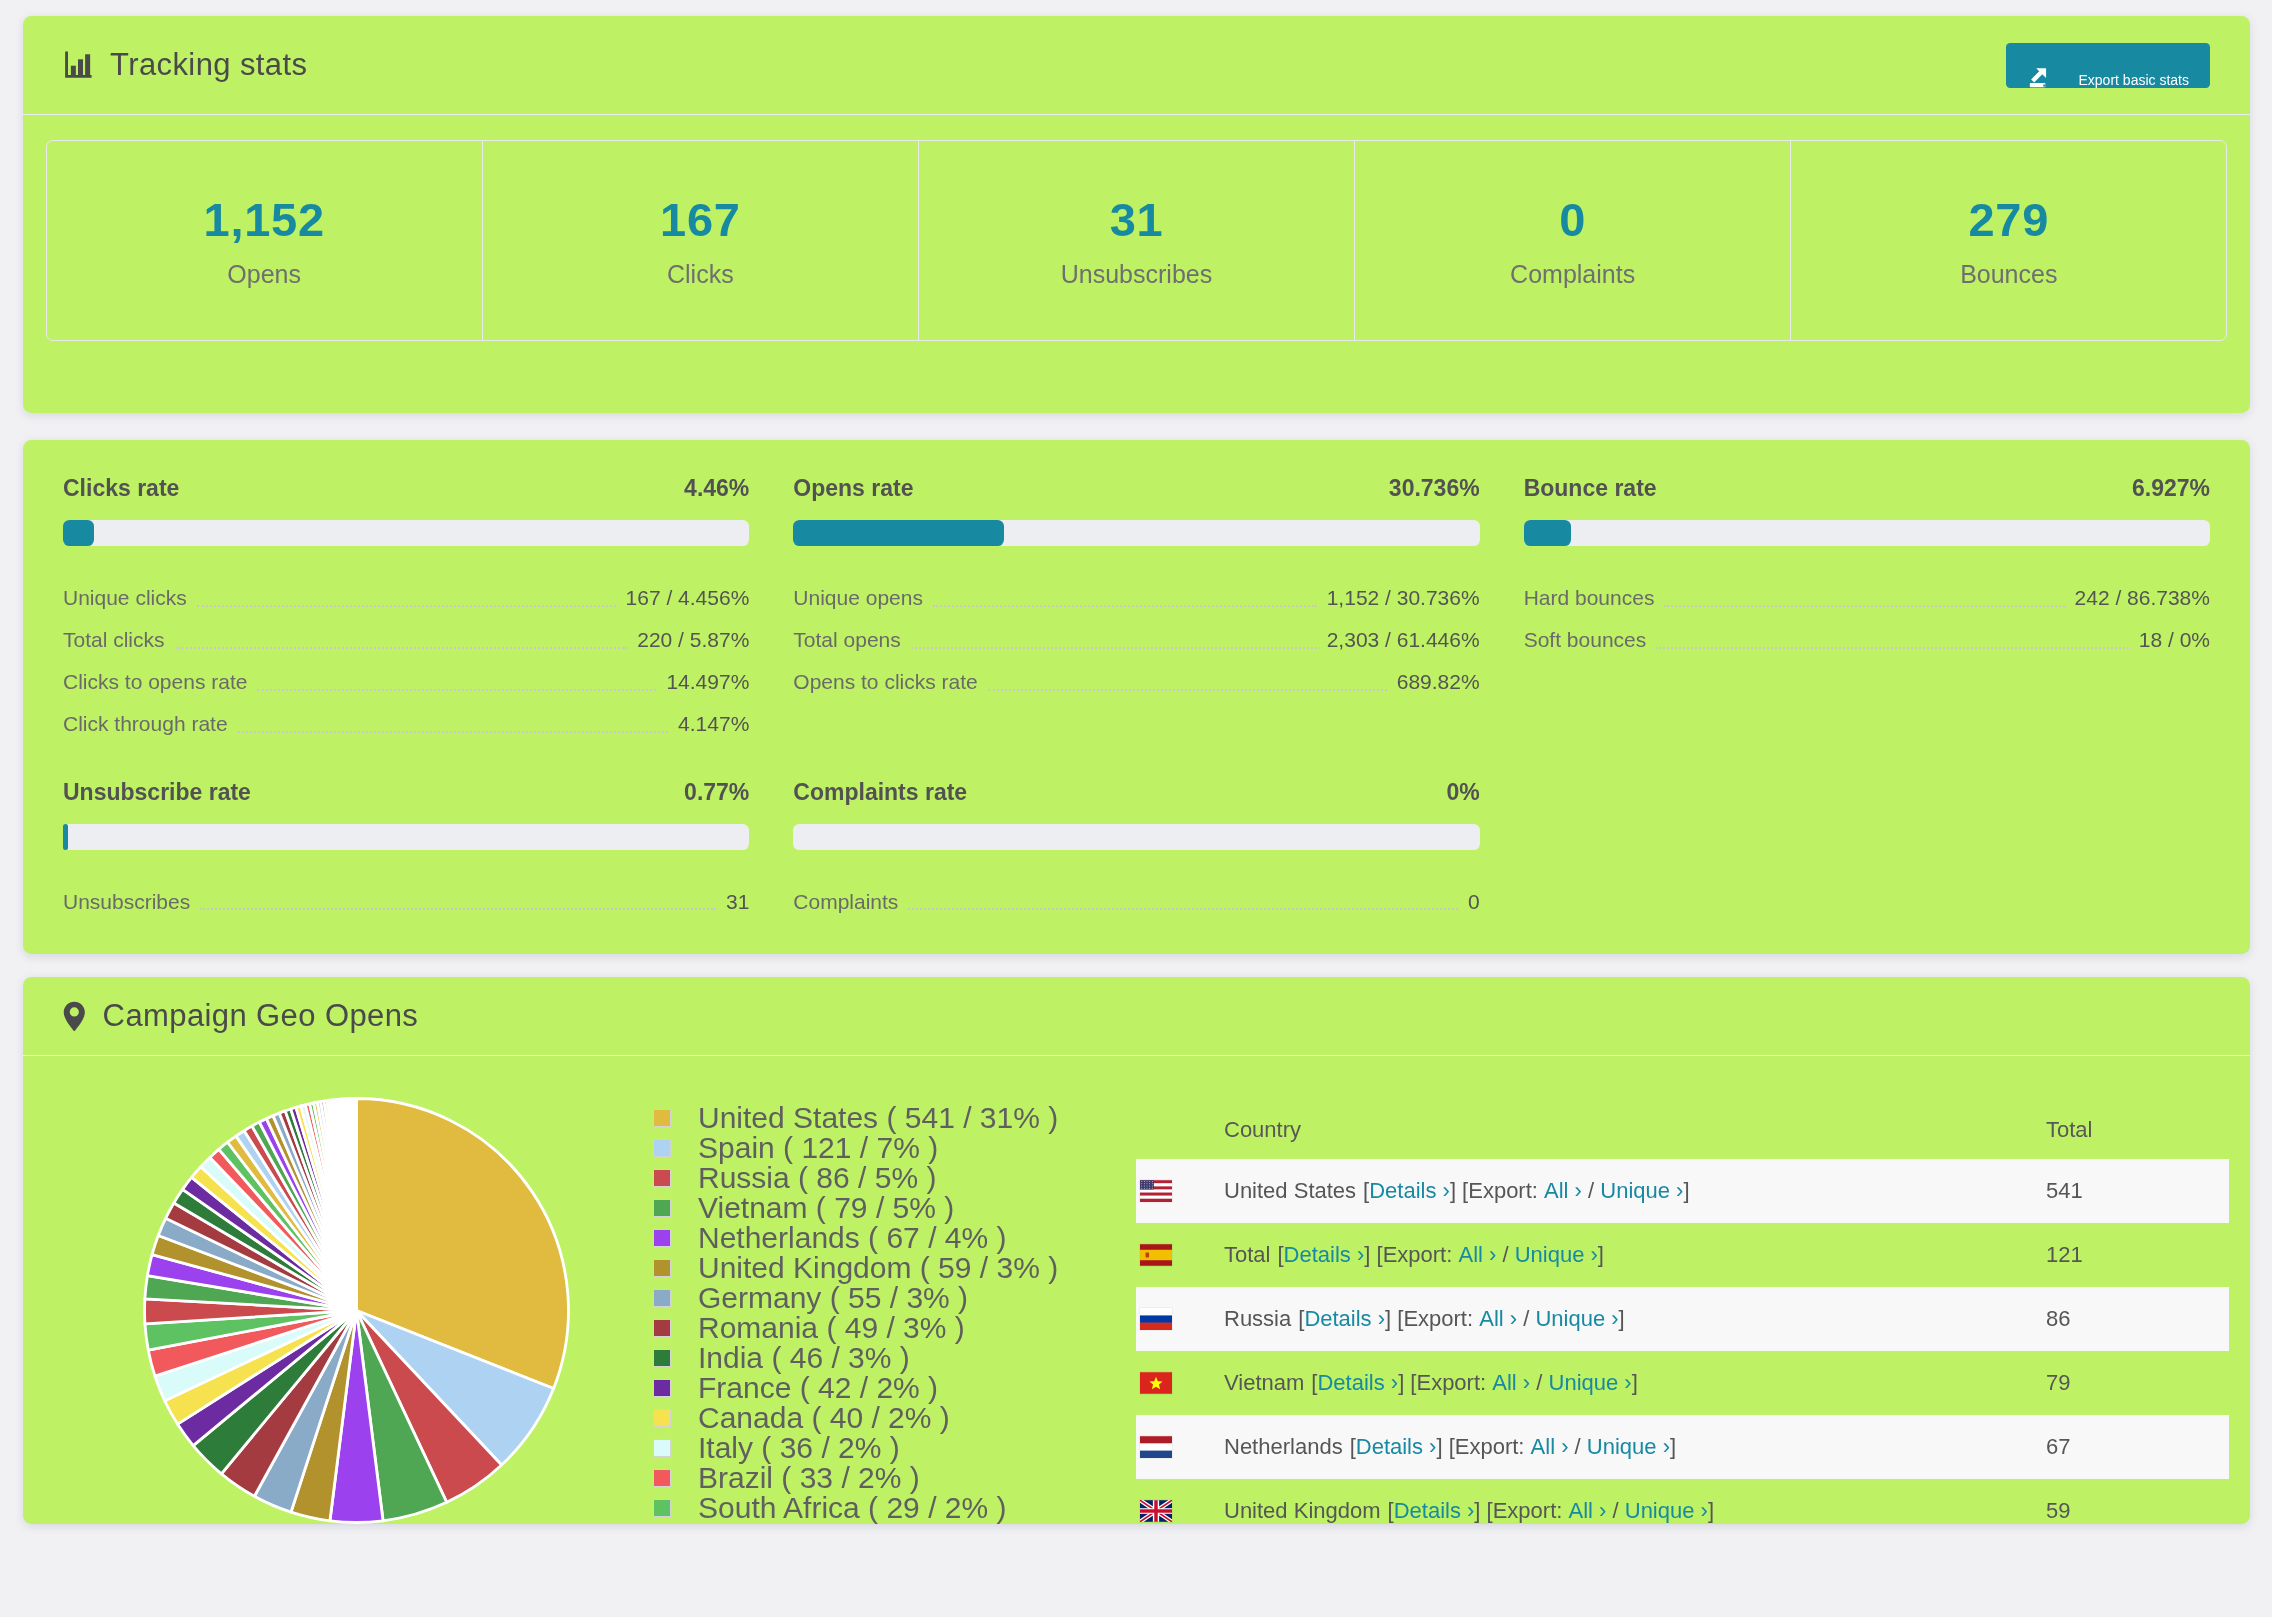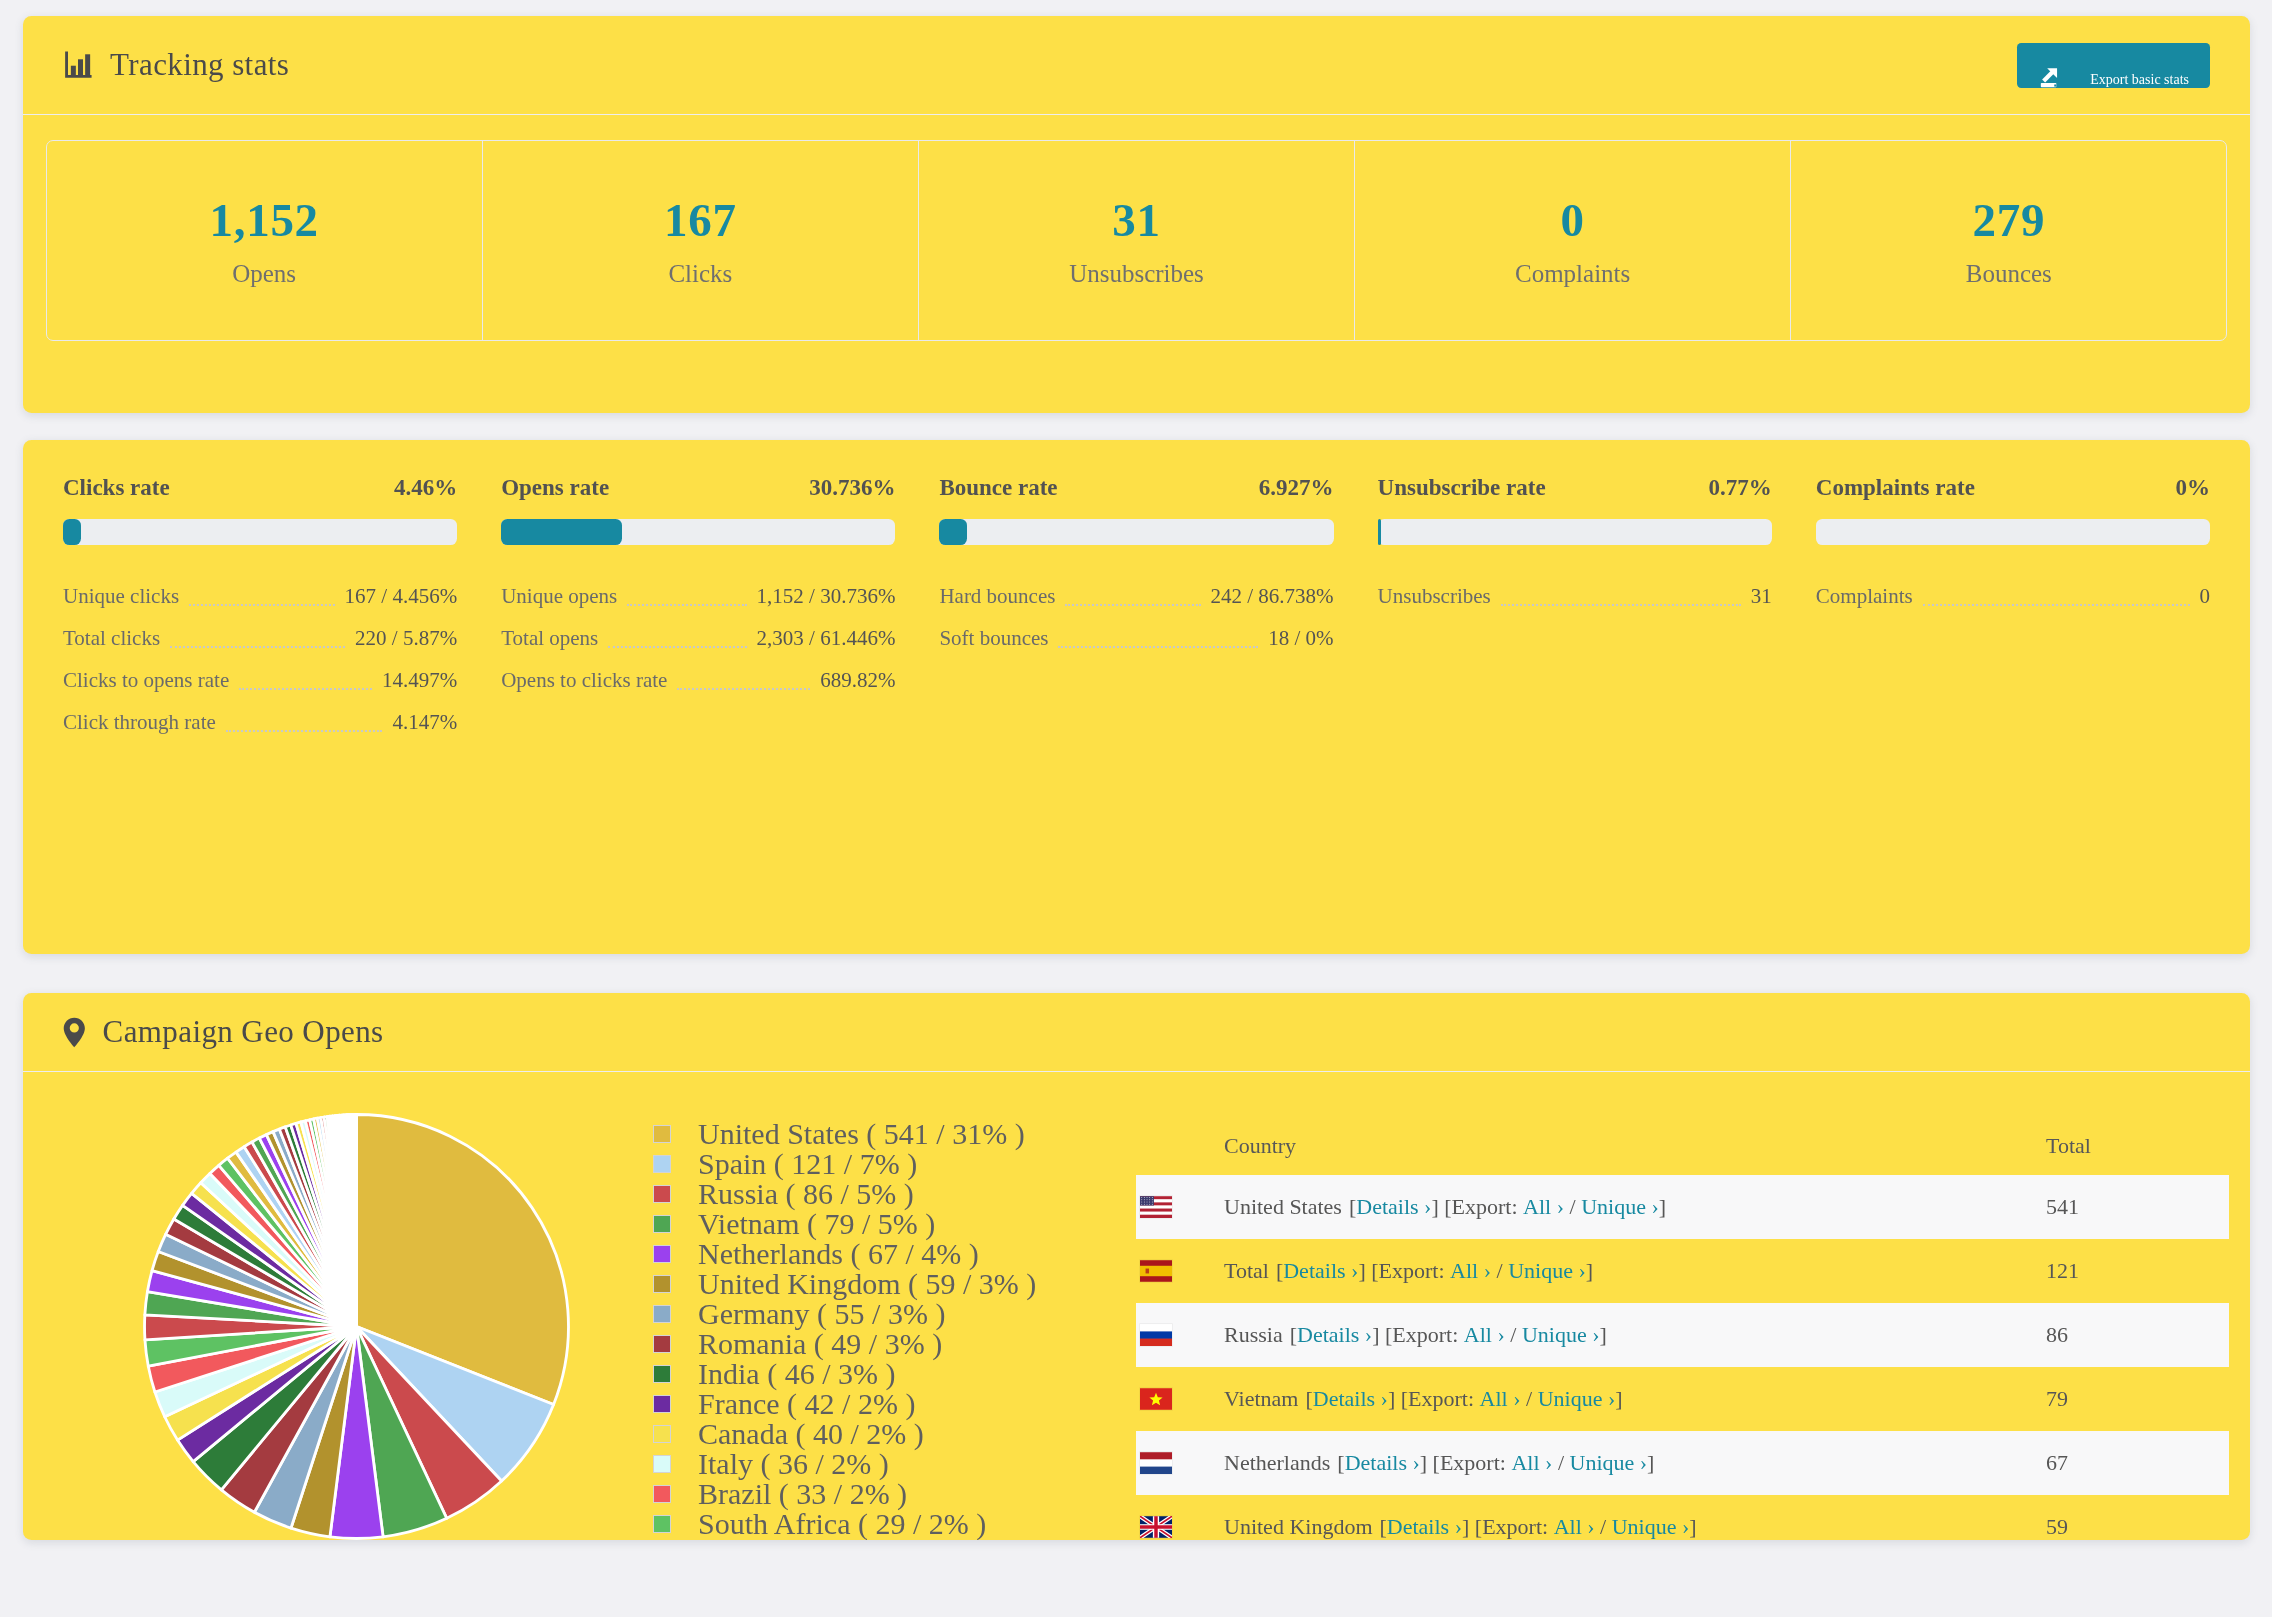--- a/index.html
+++ b/index.html
@@ -5,26 +5,25 @@
   html,body{margin:0;padding:0;}
   body{
     width:2273px;height:1618px;overflow:hidden;
     background:#f1f1f4;
     font-family:"Liberation Sans","DejaVu Sans",sans-serif;
     color:#565656;
     -webkit-font-smoothing:antialiased;
   }
   .page{padding-top:16px;}
   .card{
-    background:#fde047;
+    background:#bef264;
     margin:0 23px;
     border-radius:8.5px;
     box-shadow:0 2.8px 8.5px rgba(90,100,120,0.16);
     box-sizing:border-box;
-    font-family:Liberation Serif, serif;
   }
   
   .card1{height:397px;margin-bottom:27px;}
   .card-header{
     height:99px;display:flex;align-items:center;
     padding:0 40px;border-bottom:1.4px solid #ededef;
     box-sizing:border-box;
   }
   .card3 .card-header{height:79px;}
   .header-icon{display:flex;align-items:center;margin-right:17px;}
@@ -40,22 +39,22 @@
     display:flex;border:1.4px solid #e9e9eb;border-radius:7px;height:199px;
   }
   .stat-box{
     flex:1;display:flex;flex-direction:column;align-items:center;justify-content:center;
     border-left:1.4px solid #e9e9eb;
   }
   .stat-box:first-child{border-left:none;}
   .stat-value{font-size:47px;font-weight:bold;color:var(--accent);letter-spacing:0.7px;}
   .stat-label{font-size:25px;color:#6f6f6f;margin-top:12.7px;}
   
-  .card2{height:514px;margin-bottom:39px;padding:35px 40px 0;
-    display:grid;grid-template-columns:1fr 1fr 1fr 1fr 1fr;column-gap:44px;row-gap:34px;
+  .card2{height:514px;margin-bottom:23px;padding:35px 40px 0;
+    display:grid;grid-template-columns:1fr 1fr 1fr;column-gap:44px;row-gap:34px;
     align-content:start;}
   .rate-panel{min-width:0;}
   .rate-title-row{display:flex;justify-content:space-between;align-items:baseline;
     font-size:23px;font-weight:bold;color:#525252;margin-bottom:18.4px;}
   .bar-track{height:25.4px;background:#eceef1;border-radius:6.4px;position:relative;}
   .bar-fill{position:absolute;left:0;top:0;height:100%;background:var(--accent);border-radius:6.4px;}
   .rate-rows{margin-top:31px;}
   .rate-row{display:flex;align-items:center;height:42px;font-size:21px;}
   .rate-row .rlabel{color:#6a6a6a;white-space:nowrap;}
   .rate-row .leader{flex:1;height:15.5px;margin:0 10px;border-bottom:2.1px dotted #c8c8c8;}

